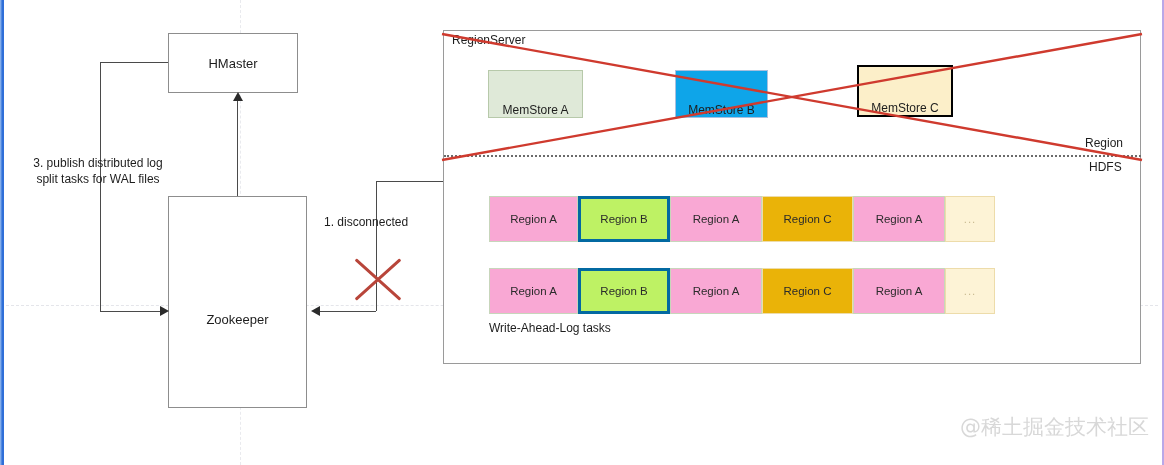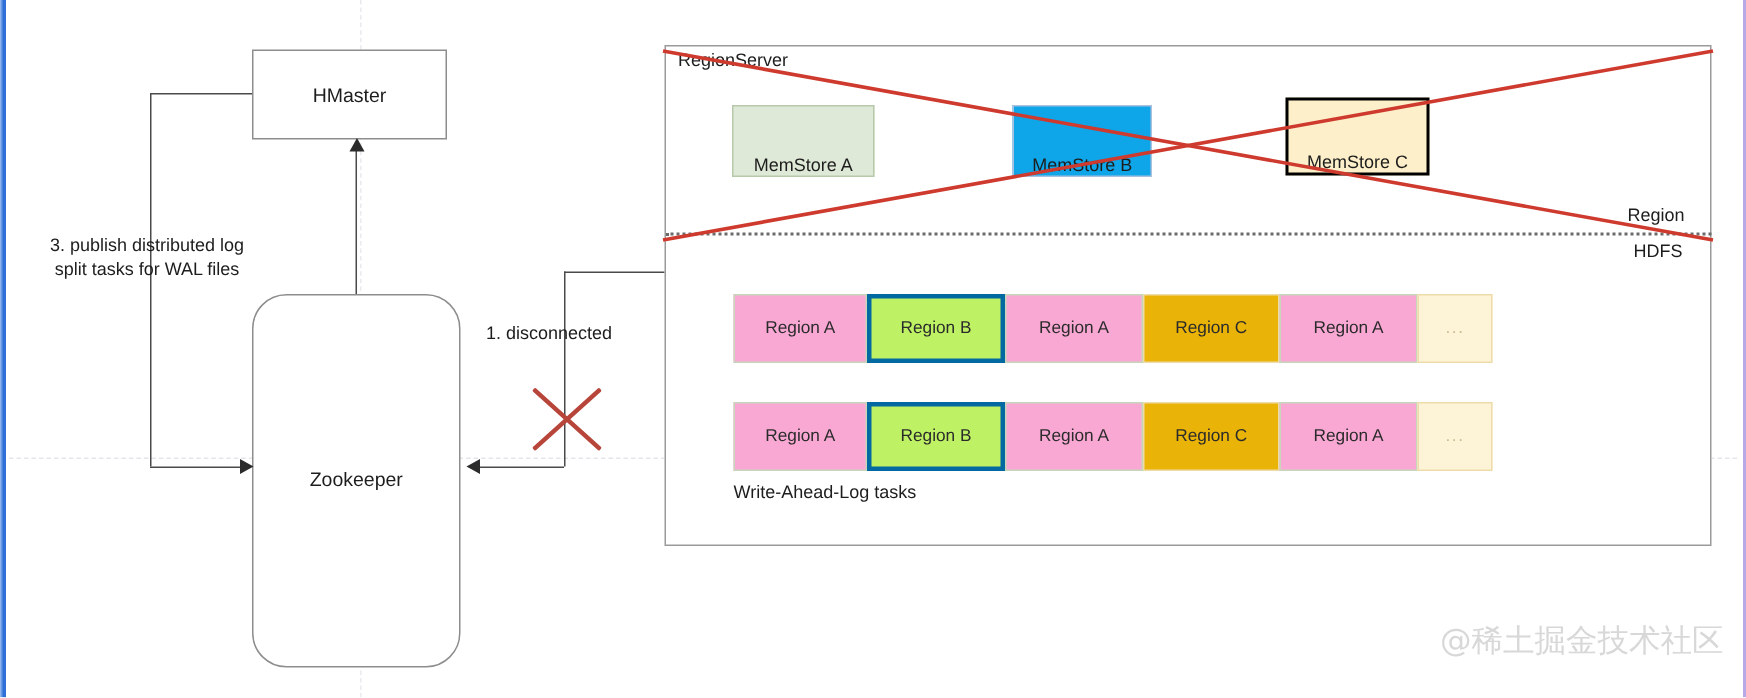--- a/index.html
+++ b/index.html
@@ -50,21 +50,21 @@
     display: flex;
     align-items: center;
     justify-content: center;
   }
   .nodebox .lbl {
     font-size: 13px;
     color: #1d1d1d;
   }
   #hmaster { left: 168px; top: 33px; width: 130px; height: 60px; }
   #hmaster .lbl { position: relative; top: 0px; }
-  #zookeeper { left: 168px; top: 196px; width: 139px; height: 249px; border-radius: 23px; }
+  #zookeeper { left: 168px; top: 196px; width: 139px; height: 212px; }
   #zookeeper .lbl { position: absolute; top: 115px; }
 
   
   #regionserver {
     position: absolute;
     left: 443px; top: 30px;
     width: 698px; height: 334px;
     border: 1px solid #9a9a9a;
     background: #ffffff;
     box-sizing: border-box;

